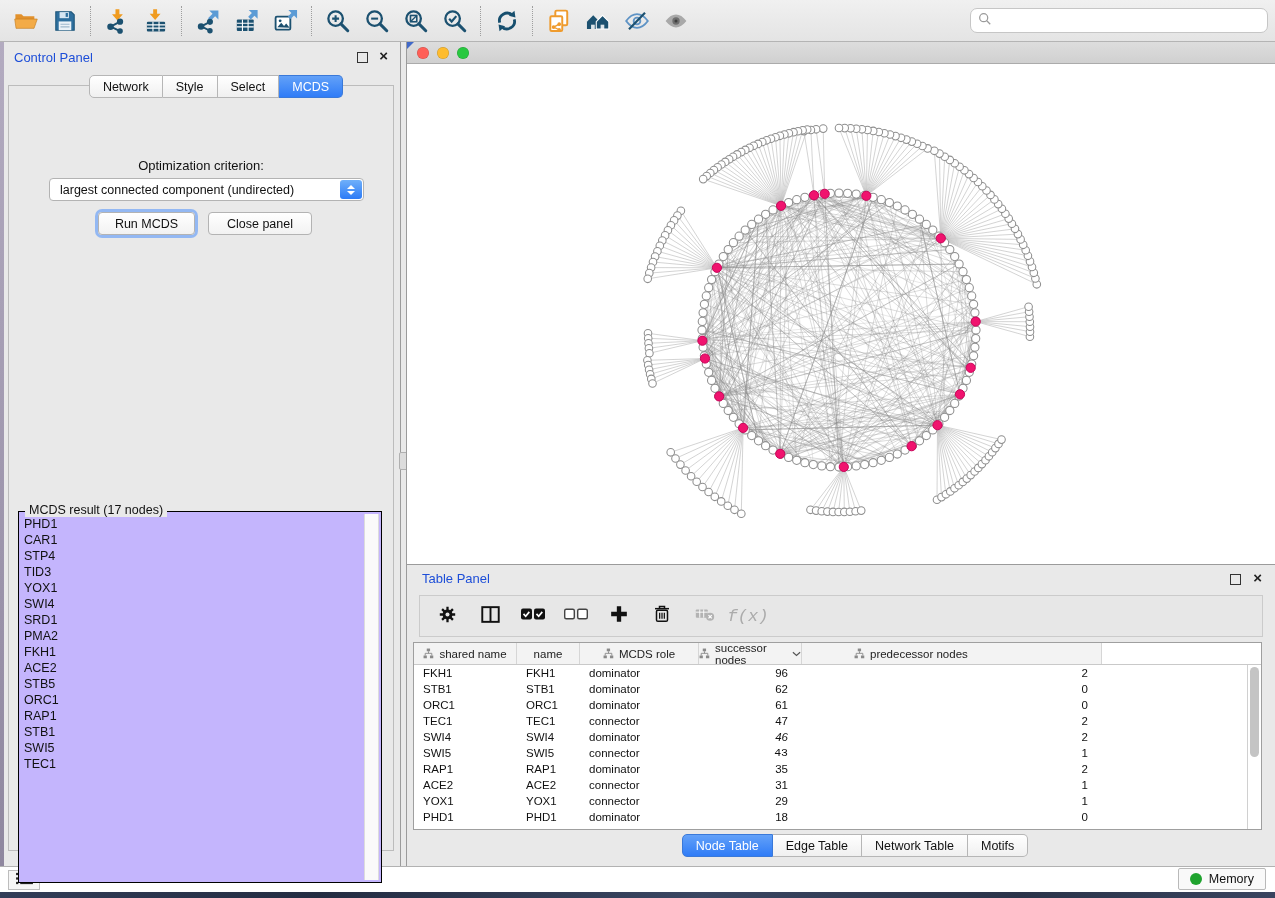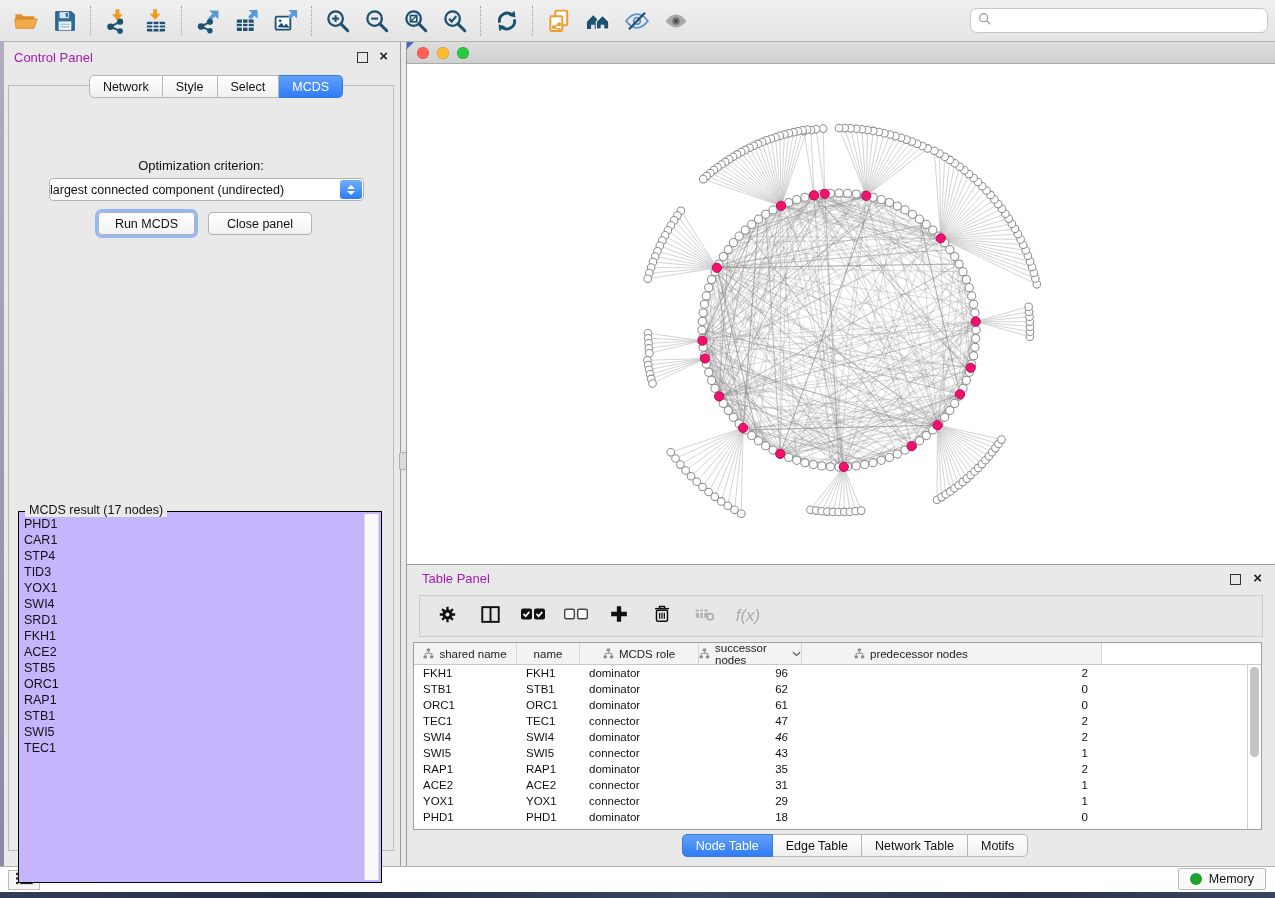--- a/index.html
+++ b/index.html
@@ -20,39 +20,39 @@
              font-family:"Liberation Sans",sans-serif;}
   
   #left-strip{position:absolute;left:0;top:42px;width:4px;height:824px;
               background:linear-gradient(#b3abc0,#8f879f);}
   #divider{position:absolute;left:401px;top:42px;width:5px;height:824px;background:#e9e9e9;}
   #divider .grip{position:absolute;top:410px;left:-2px;width:8px;height:16px;background:#dcdcdc;
                  border:1px solid #b0b0b0;border-radius:2px;}
   
   #control-panel{position:absolute;left:4px;top:42px;width:397px;height:824px;box-sizing:border-box;
                  background:#e9e9e9;border-right:1px solid #9b9b9b;}
-  .panel-title{font-size:13px;color:#a21caf;}
+  .panel-title{font-size:13px;color:#1d4ed8;}
   #control-panel .panel-title{position:absolute;left:10px;top:8px;}
   .float-btn{position:absolute;width:9px;height:9px;border:1.5px solid #333;display:inline-block;}
   .close-btn{position:absolute;font-size:15px;font-weight:700;color:#222;line-height:12px;}
   #control-panel .float-btn{right:32px;top:10px;}
   #control-panel .close-btn{right:12px;top:8px;}
   .seg{display:flex;}
   .seg-tab{height:21px;padding:0 13px;display:flex;align-items:center;font-size:12.5px;color:#111;
            background:linear-gradient(#ffffff,#f0f0f0);border:1px solid #b6b6b6;border-left:none;}
   .seg-tab:first-child{border-left:1px solid #b6b6b6;border-radius:5px 0 0 5px;margin-left:28px;}
   .seg-tab:last-child{border-radius:0 5px 5px 0;}
   .seg-tab.active{background:linear-gradient(#63a1f8,#2f7cf7);color:#fff;border-color:#3a79d9;}
   #cp-tabs{position:absolute;left:0;right:0;top:33px;justify-content:center;z-index:2;}
   .cp-content{position:absolute;left:4px;right:6px;top:43px;bottom:15px;border:1px solid #bcbcbc;
               background:#e9e9e9;z-index:1;}
   .crit-label{position:absolute;left:0;right:0;top:72px;text-align:center;font-size:13px;}
   .select{position:absolute;left:40px;top:92px;width:315px;height:23px;box-sizing:border-box;
           background:#fff;border:1px solid #b3b3b3;border-radius:4px;display:flex;align-items:center;
-          font-size:12.5px;}
+          padding-left:10px;font-size:12.5px;}
   .stepper{position:absolute;right:1px;top:1px;width:22px;height:19px;border-radius:3px;
            background:linear-gradient(#6fb0fa,#2d7bf6);display:flex;flex-direction:column;
            align-items:center;justify-content:center;gap:2px;}
   .stepper i{display:block;width:0;height:0;border-left:4px solid transparent;border-right:4px solid transparent;}
   .stepper .up{border-bottom:4px solid #fff;}
   .stepper .dn{border-top:4px solid #fff;}
   .btn{position:absolute;height:23px;box-sizing:border-box;border:1px solid #b3b3b3;border-radius:4px;
        background:linear-gradient(#fff,#f2f2f2);font-size:12.5px;font-family:"Liberation Sans",sans-serif;
        color:#111;}
   .btn.run{left:89px;top:126px;width:97px;box-shadow:0 0 0 3px rgba(90,152,250,.6);}
@@ -80,21 +80,21 @@
   
   #table-panel{position:absolute;left:406px;top:564px;width:869px;height:302px;box-sizing:border-box;
                background:#e9e9e9;border-left:1px solid #9b9b9b;border-top:1px solid #9b9b9b;}
   #table-panel .panel-title{position:absolute;left:15px;top:6px;}
   #table-panel .float-btn{right:34px;top:9px;}
   #table-panel .close-btn{right:13px;top:7px;}
   .tp-toolbar{position:absolute;left:12px;right:12px;top:30px;height:42px;box-sizing:border-box;
               background:#e7e7e7;border:1px solid #cbcbcb;display:flex;align-items:center;
               padding-left:12px;gap:13px;}
   .tp-btn{width:30px;height:32px;display:flex;align-items:center;justify-content:center;}
-  .fx-glyph{font-family:Liberation Sans, sans-serif;font-style:italic;font-size:17px;color:#ababab;}
+  .fx-glyph{font-family:Liberation Mono, monospace;font-style:italic;font-size:17px;color:#ababab;}
   .tbl{position:absolute;left:6px;right:13px;top:77px;height:188px;box-sizing:border-box;
        background:#fff;border:1px solid #9f9f9f;}
   .thead{position:absolute;left:0;top:0;right:0;height:21px;display:flex;border-bottom:1px solid #c9c9c9;}
   .th{height:21px;box-sizing:border-box;border-right:1px solid #d6d6d6;background:#f3f3f3;
       display:flex;align-items:center;justify-content:center;gap:5px;font-size:11.5px;color:#222;}
   .tbody{position:absolute;left:0;top:22px;right:14px;}
   .trow{display:flex;height:16px;}
   .td{box-sizing:border-box;font-size:11.5px;line-height:16px;padding-left:9px;white-space:nowrap;
       overflow:hidden;}
   .td.right{text-align:right;padding-left:0;padding-right:14px;}
@@ -323,20 +323,21 @@
       <div class="groupbox">
         <span class="legend">MCDS result (17 nodes)</span>
         <ul class="mcds-list">
             <li>PHD1</li>
             <li>CAR1</li>
             <li>STP4</li>
             <li>TID3</li>
             <li>YOX1</li>
             <li>SWI4</li>
             <li>SRD1</li>
+            <li>PMA2</li>
             <li>FKH1</li>
             <li>ACE2</li>
             <li>STB5</li>
             <li>ORC1</li>
             <li>RAP1</li>
             <li>STB1</li>
             <li>SWI5</li>
             <li>TEC1</li>
           </ul>
         <div class="mcds-sb"></div>
@@ -1346,21 +1347,21 @@
             <div class="td" style="width: 103px;">SWI4</div>
             <div class="td" style="width: 63px;">SWI4</div>
             <div class="td" style="width: 119px;">dominator</div>
             <div class="td right" style="width: 103px; font-style: italic;">46</div>
             <div class="td right" style="width: 300px;">2</div>
           </div>
           <div class="trow">
             <div class="td" style="width: 103px;">SWI5</div>
             <div class="td" style="width: 63px;">SWI5</div>
             <div class="td" style="width: 119px;">connector</div>
-            <div class="td right" style="width: 103px;">43</div>
+            <div class="td right" style="width: 103px; font-family: Liberation Mono, monospace;">43</div>
             <div class="td right" style="width: 300px;">1</div>
           </div>
           <div class="trow">
             <div class="td" style="width: 103px;">RAP1</div>
             <div class="td" style="width: 63px;">RAP1</div>
             <div class="td" style="width: 119px;">dominator</div>
             <div class="td right" style="width: 103px;">35</div>
             <div class="td right" style="width: 300px;">2</div>
           </div>
           <div class="trow">

